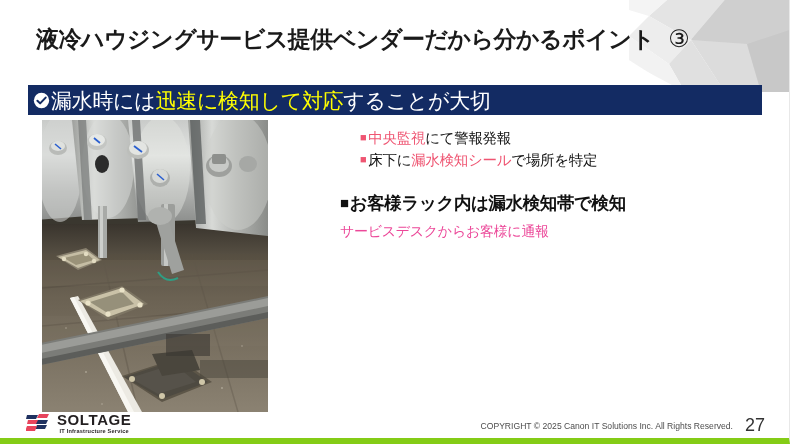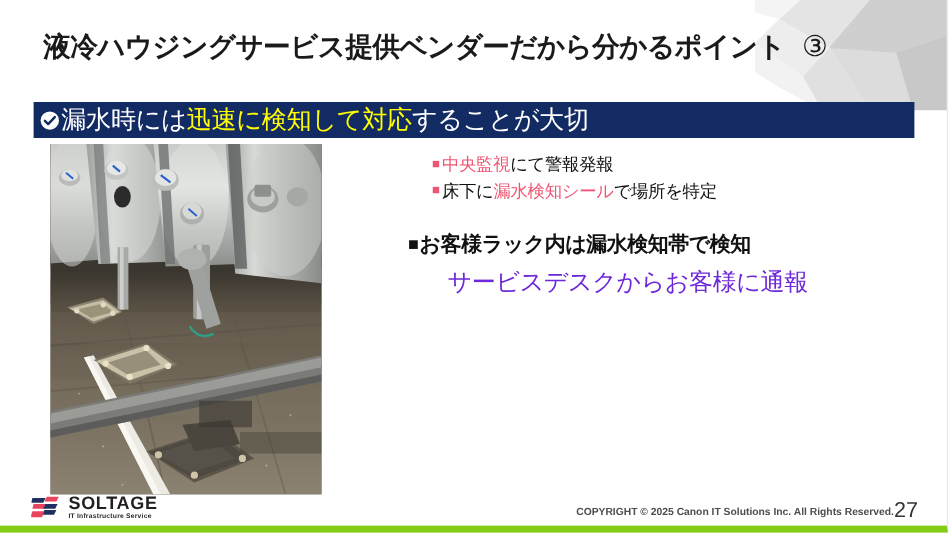--- a/index.html
+++ b/index.html
@@ -130,35 +130,35 @@
   }
   .sub .sq {
     color: #ef5572;
     font-size: 11px;
     margin-right: 2px;
     position: relative;
     top: -2px;
   }
   .sub .pink { color: #ef5572; }
   .sub-cont {
-    font-size: 20px;
-    color: #6d28d9;
+    font-size: 14px;
+    color: #ec4899;
     letter-spacing: -0.3px;
     white-space: nowrap;
-    margin-left: 33px;
     line-height: 1.55;
   }
 
   
   #footer-logo {
     position: absolute;
     left: 26px;
     top: 412px;
     display: flex;
     align-items: center;
+    text-align: center;
   }
   #logo-mark { display: block; width: 24px; height: 21px; }
   #logo-words {
     margin-left: 7px;
     line-height: 1;
   }
   #logo-name {
     font-size: 15px;
     font-weight: bold;
     color: #231f20;
@@ -168,26 +168,25 @@
   #logo-tag {
     font-size: 5.6px;
     font-weight: bold;
     color: #231f20;
     letter-spacing: 0.2px;
     display: block;
     margin-top: 2px;
   }
   #copyright {
     position: absolute;
-    right: 44px;
+    right: 56px;
     top: 421px;
     font-size: 8.6px;
     color: #4d4d4d;
     white-space: nowrap;
-    font-weight: bold;
   }
   #page-number {
     position: absolute;
     right: 24px;
     top: 415px;
     font-size: 18px;
     color: #333333;
   }
 </style>
 </head>

